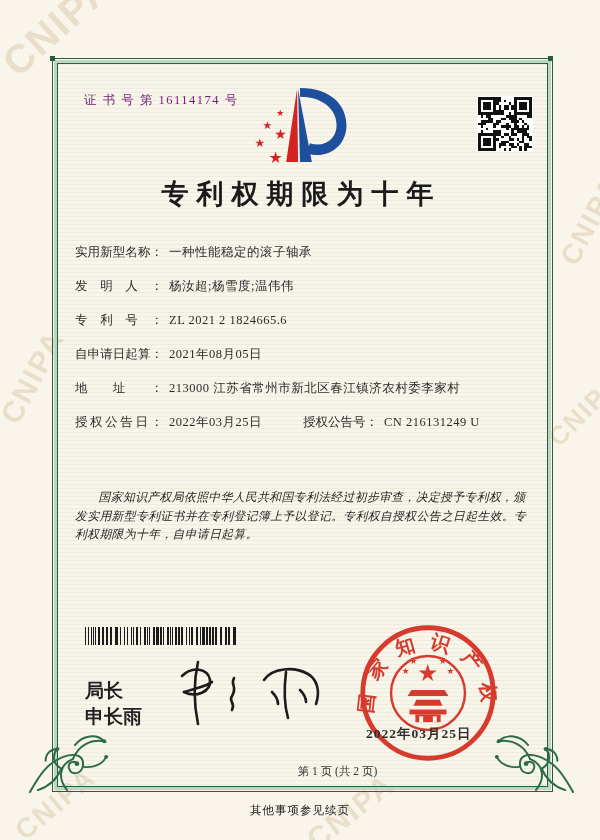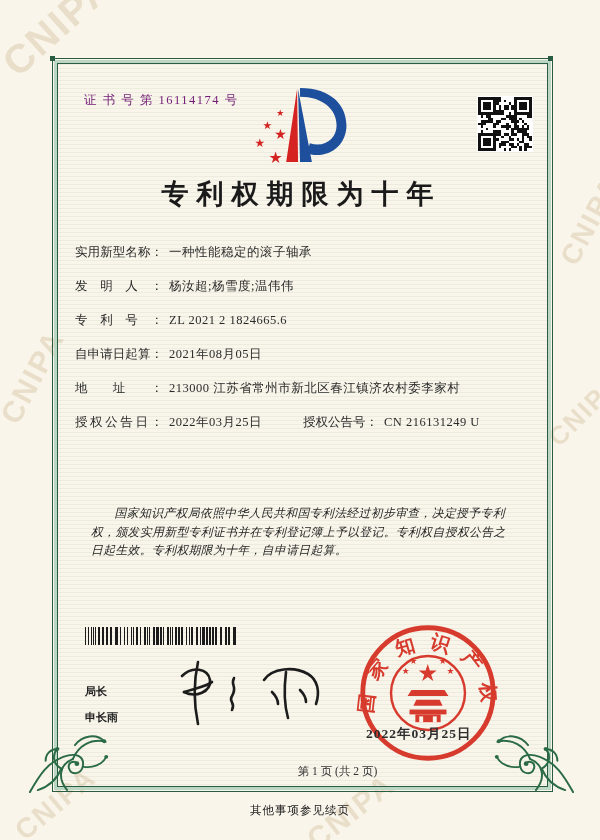--- a/index.html
+++ b/index.html
@@ -45,24 +45,24 @@
   .fields{left:75px;top:244px;width:460px;font-size:12.5px;color:#2b2b2b;}
   .frow{position:relative;height:34px;line-height:16px;white-space:nowrap;}
   .flabel{
     display:inline-block;width:88px;text-align:justify;text-align-last:justify;
     -moz-text-align-last:justify;font-weight:500;
   }
   .fvalue{margin-left:6px;letter-spacing:.5px;}
   .second{position:absolute;left:228px;top:0;}
   .paras{left:75px;top:488px;width:458px;font-size:11.8px;line-height:1.58;
     font-style:italic;color:#1f1f1f;letter-spacing:.4px;}
-  .paras p{margin:16px;text-indent:2em;}
+  .paras p{margin:0;text-indent:2em;}
   .barcode{left:85px;top:627px;height:18px;display:flex;align-items:stretch;}
   .barcode div{height:100%;}
-  .sig-labels{left:85px;top:678px;font-size:11px;font-weight:bold;color:#222;
+  .sig-labels{left:85px;top:678px;font-size:19px;font-weight:bold;color:#222;
     font-family:Liberation Serif, serif;line-height:26px;}
   .sig-svg{left:168px;top:652px;}
   .seal{left:355px;top:620px;width:146px;height:146px;opacity:.93;}
   .seal-date{left:366px;top:725px;font-size:13.5px;color:#2d2d2d;letter-spacing:1px;
     font-weight:bold;z-index:6;}
   .page-no{left:52px;top:764px;width:499px;text-align:center;font-size:11.5px;color:#333;margin-left:36px;}
   .cont-note{left:0;top:803px;width:600px;text-align:center;font-size:11.5px;color:#222;
     letter-spacing:1px;}
 </style>
 </head>

